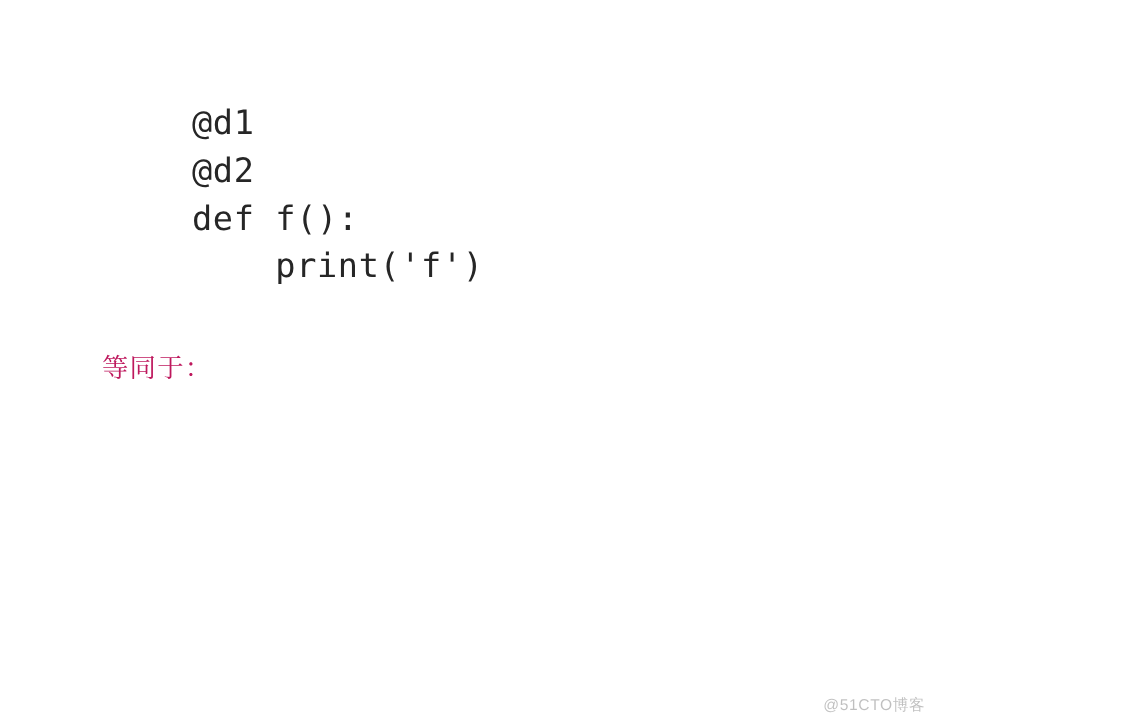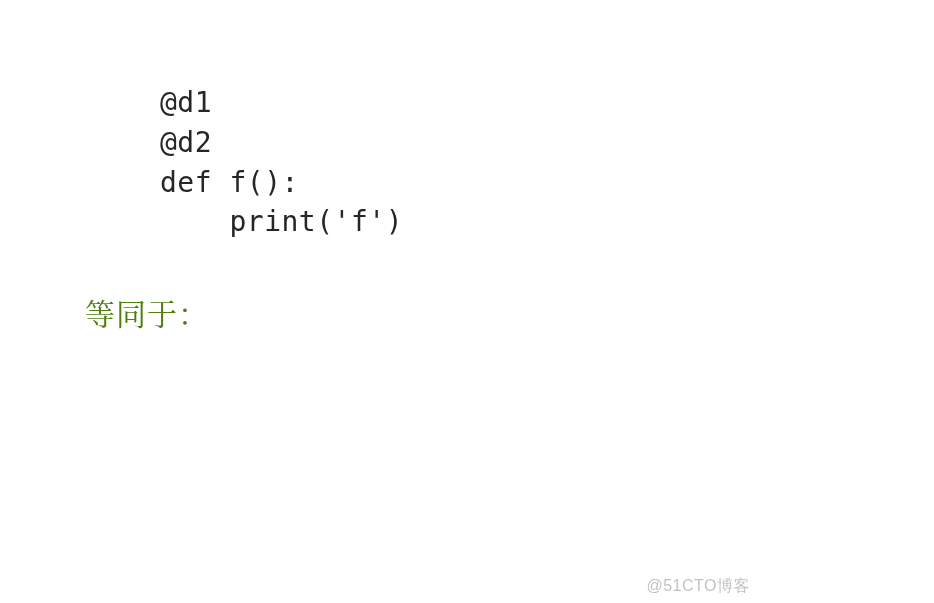--- a/index.html
+++ b/index.html
@@ -10,51 +10,52 @@
     background: #ffffff;
     font-family: "DejaVu Sans Mono", "Menlo", "Consolas", monospace;
     color: #262626;
     overflow: hidden;
     position: relative;
   }
   .page {
     position: relative;
     width: 756px;
     height: 603px;
+    padding-left: 21px;
   }
   .code-block {
     position: absolute;
     white-space: pre;
     font-size: 28px;
     line-height: 1.42;
     letter-spacing: 0.5px;
   }
   .block1 {
     left: 160px;
     top: 55px;
   }
   .prose {
     position: absolute;
     left: 85px;
     top: 290px;
     font-family: "Songti SC", "SimSun", "Noto Serif CJK SC", serif;
-    font-size: 30px;
+    font-size: 22px;
     letter-spacing: 1px;
-    color: #4d7c0f;
+    color: #be185d;
   }
   .block2 {
     left: 160px;
     top: 360px;
   }
   .watermark {
     position: absolute;
     right: 6px;
     bottom: 6px;
     font-family: "PingFang SC", "Microsoft YaHei", sans-serif;
-    font-size: 16px;
+    font-size: 13px;
     color: rgba(0,0,0,0.25);
     letter-spacing: 0.5px;
     text-align: right;
   }
 </style>
 </head>
 <body>
 
 <div class="page">
 

